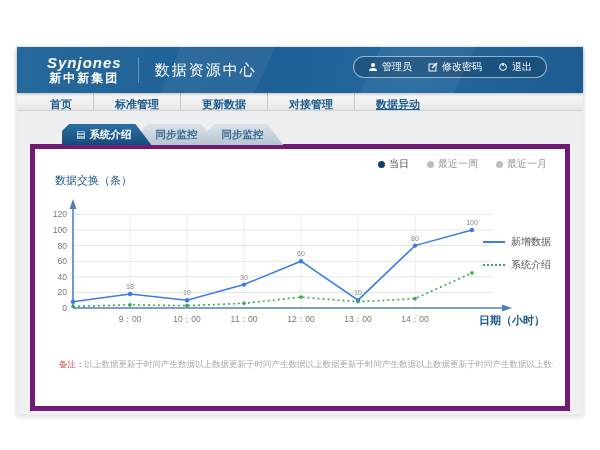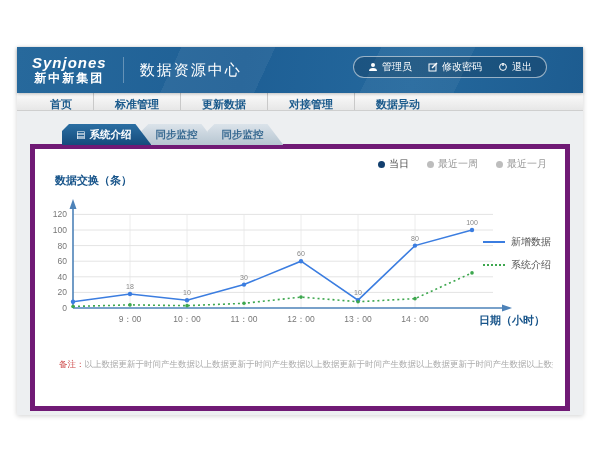--- a/index.html
+++ b/index.html
@@ -7,37 +7,37 @@
               font-family:"Liberation Sans","DejaVu Sans",sans-serif; }
   .page { position:absolute; left:17px; top:47px; width:566px; height:368px;
           background:#edeff1; box-shadow:0 1px 5px rgba(0,0,0,.18); }
 
   
   .header { position:relative; height:46px;
             background:linear-gradient(100deg,#27699c 0%,#1e5f95 40%,#24689d 70%,#1d5c90 100%);
             display:flex; align-items:center; box-shadow:0 1px 3px rgba(0,0,0,.25); z-index:5; }
   .header:before { content:""; position:absolute; inset:0;
             background:linear-gradient(115deg,transparent 28%,rgba(255,255,255,.06) 28%,rgba(255,255,255,.06) 44%,transparent 44%,transparent 62%,rgba(255,255,255,.05) 62%,rgba(255,255,255,.05) 78%,transparent 78%); }
-  .logo { margin-left:15px; text-align:center; color:#fff; line-height:1.1; position:relative; }
+  .logo { margin-left:30px; text-align:center; color:#fff; line-height:1.1; position:relative; }
   .logo-en { font-size:15px; font-weight:bold; letter-spacing:1px; font-style:italic; }
   .logo-cn { font-size:12px; font-weight:bold; letter-spacing:2px; }
   .h-divider { width:1px; height:26px; background:rgba(255,255,255,.3); margin:0 16px; position:relative; }
   .app-title { color:#fff; font-size:15px; letter-spacing:2px; position:relative; }
   .pills { position:absolute; right:36px; top:9px; display:flex; align-items:center; gap:16px;
            border:1px solid rgba(255,255,255,.55); background:rgba(0,0,0,.16);
            border-radius:11px; padding:3px 14px; color:#fff; font-size:10px; }
   .pill { display:flex; align-items:center; gap:4px; cursor:pointer; white-space:nowrap; }
   .pill svg { display:block; }
 
   
   .nav { height:18px; background:linear-gradient(#fbfbfb,#e7e7e7); border-bottom:1px solid #cfcfcf;
          display:flex; align-items:stretch; padding-left:12px; position:relative; z-index:4; }
   .nav-item { padding:0 21px; line-height:22px; font-size:11px; font-weight:bold; color:#1a5a8c;
               border-right:1px solid #c9c9c9; cursor:pointer; }
-  .nav-item:last-child { border-right:none; }
+  .nav-item:last-child { border-right:none;text-decoration:underline; }
 
   
   .content { position:absolute; left:0; right:0; top:69px; bottom:0; background:#edeff1; }
   .tabs { position:absolute; left:13px; top:8px; display:flex; z-index:3;padding-left:32px; }
   .tab { height:21px; line-height:21px; font-size:10.5px; font-weight:bold; text-align:center;
          clip-path:polygon(0 100%,0 7px,7px 0,calc(100% - 16px) 0,100% 100%);
          padding:0 20px 0 14px; cursor:pointer; }
   .tab.active { background:linear-gradient(#2b6fa3,#154b7c); color:#fff; z-index:3; }
   .tab.idle { background:linear-gradient(#dbe3ea,#b6c5d1); color:#3a6b92; margin-left:-10px; }
   .tab.idle.t2 { z-index:2; } .tab.idle.t3 { z-index:1; }
@@ -45,21 +45,21 @@
 
   .card { position:absolute; left:13px; right:13px; top:28px; bottom:4px; background:#fff;
           border:5px solid #701a75; }
 
   .filters { position:absolute; top:8px; right:18px; display:flex; gap:18px; font-size:10px; }
   .filter-item { display:flex; align-items:center; gap:4px; color:#999; cursor:pointer; }
   .filter-item .dot { width:7px; height:7px; border-radius:50%; background:#bdbdbd; display:inline-block; }
   .filter-item.selected { color:#444; }
   .filter-item.selected .dot { background:#123f6e; }
 
-  .y-title { position:absolute; left:20px; top:24px; font-size:11px; font-weight:bold; color:#17548a; }
+  .y-title { position:absolute; left:20px; top:24px; font-size:11px; font-weight:normal; color:#17548a; }
   .x-title { position:absolute; right:20px; top:164px; font-size:11px; font-weight:bold; color:#17548a; }
 
   svg.chart { position:absolute; left:10px; top:15px; }
 
   .legend { position:absolute; top:86px; right:14px; display:flex; flex-direction:column; gap:9px; }
   .legend-item { display:flex; align-items:center; gap:6px; font-size:10px; color:#555; cursor:pointer; }
   .legend-swatch { width:22px; height:0; display:inline-block; }
 
   .note { position:absolute; left:24px; right:12px; top:210px; font-size:8.5px; color:#aaa;
           white-space:nowrap; overflow:hidden; }

